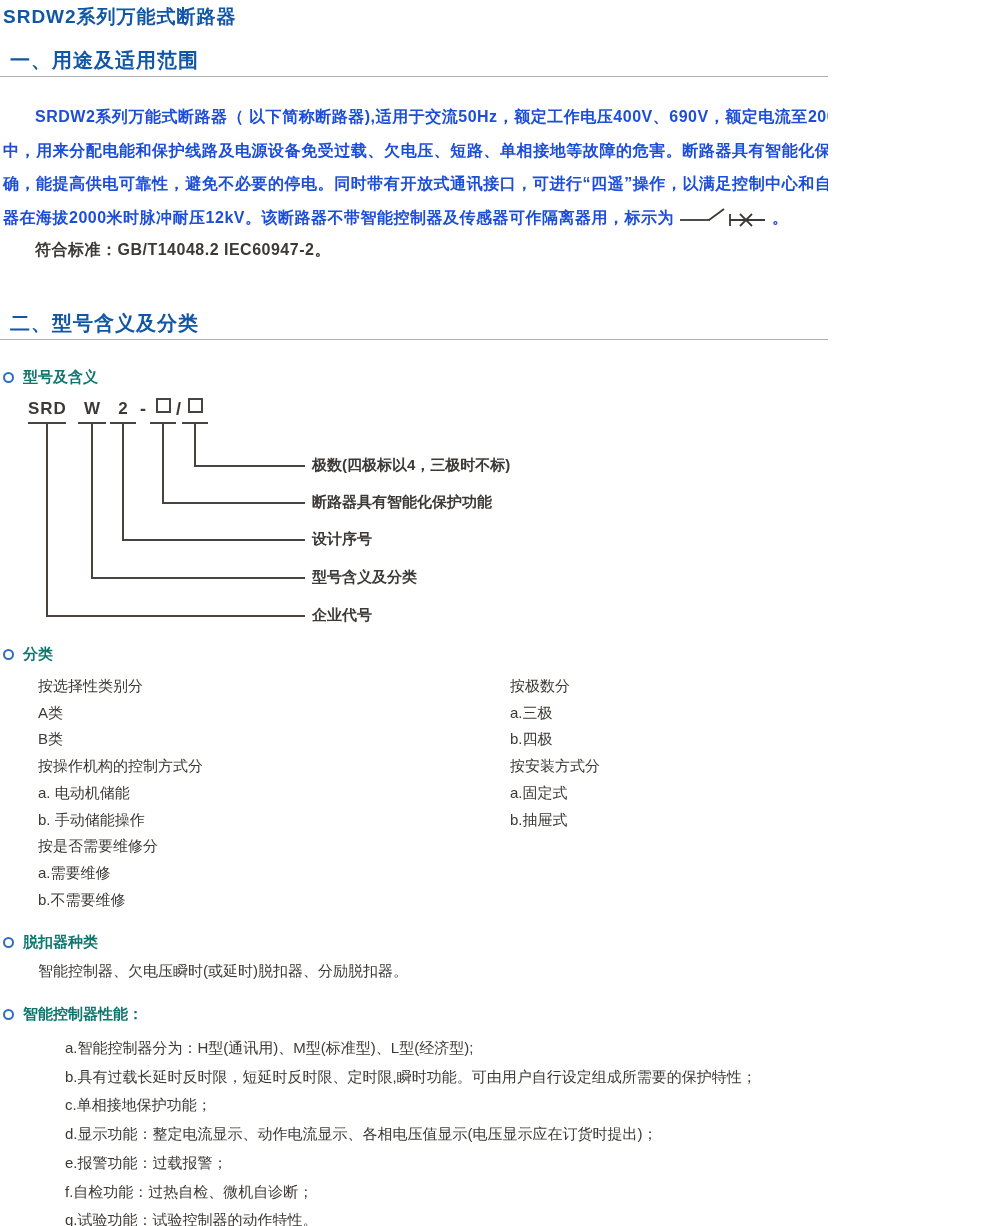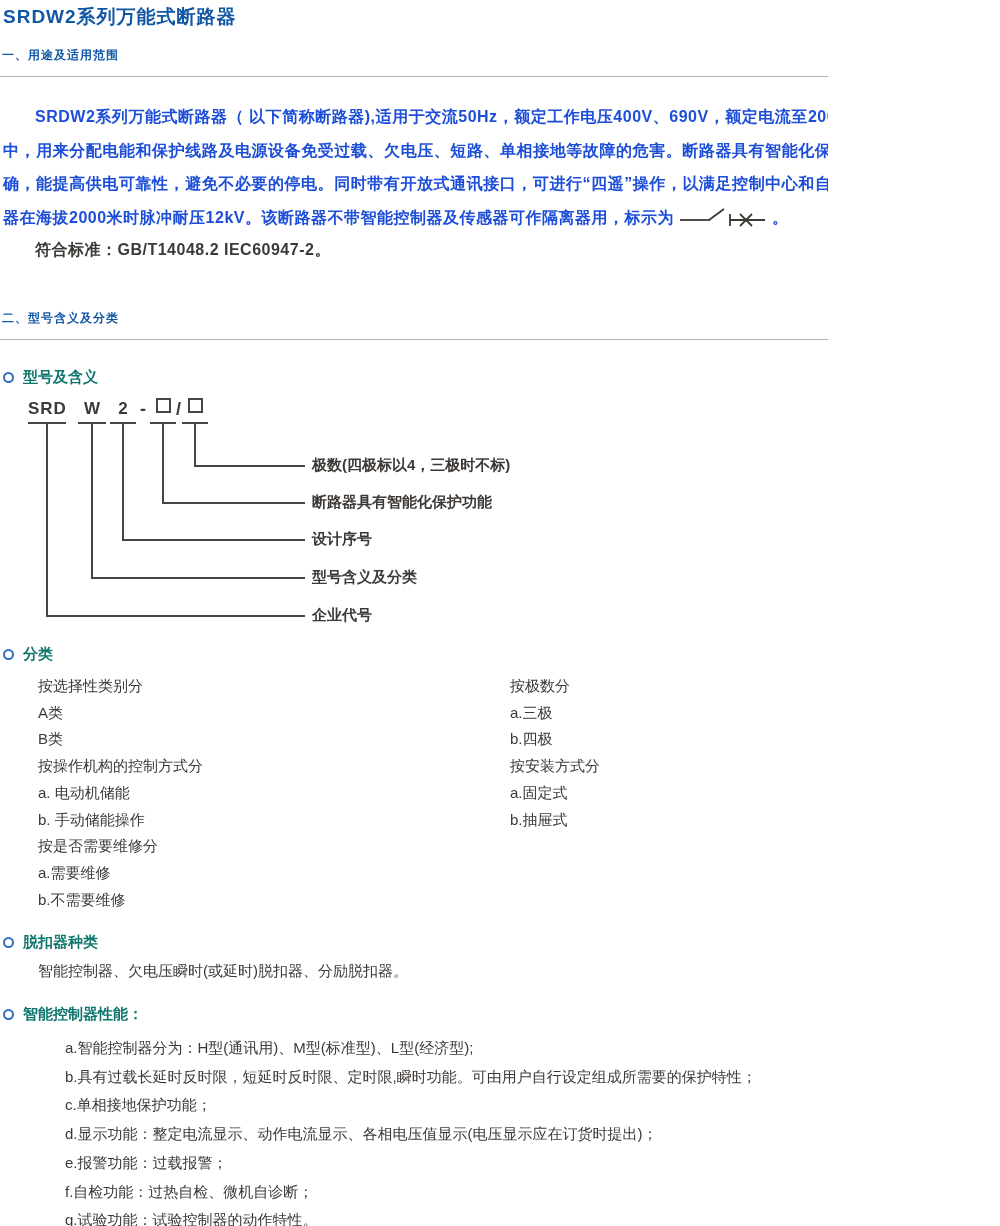--- a/index.html
+++ b/index.html
@@ -4,21 +4,21 @@
 <style>
   * { margin:0; padding:0; box-sizing:border-box; }
   html,body { background:#ffffff; }
   body { font-family:"Liberation Sans", sans-serif; color:#3d3936; }
   #page { position:relative; width:828px; height:1226px; background:#fff; overflow:hidden; }
 
   .abs { position:absolute; }
 
   
   .doc-title { left:3px; top:4px; font-size:19px; font-weight:bold; color:#1257a5; letter-spacing:1px; }
-  .sec-heading { left:2px; font-size:12px; font-weight:bold; color:#1257a5; letter-spacing:1px; }
+  .sec-heading { left:10px; font-size:20px; font-weight:bold; color:#1257a5; letter-spacing:1px; }
 
   
   .rule { left:0; width:996px; height:11px; }
   .rule .line { position:absolute; left:0; right:13px; top:5px; border-top:1px solid #b3b3b3; }
   .rule .circle { position:absolute; right:0; top:1px; width:9px; height:9px; border:1px solid #b3b3b3; border-radius:50%; background:#fff; }
 
   
   .para { left:3px; top:100px; width:994px; font-size:16px; line-height:33.5px;
           font-weight:600; letter-spacing:0.5px; text-align:justify; text-align-last:left;
           text-indent:32px; color:#1d4ed8; }

